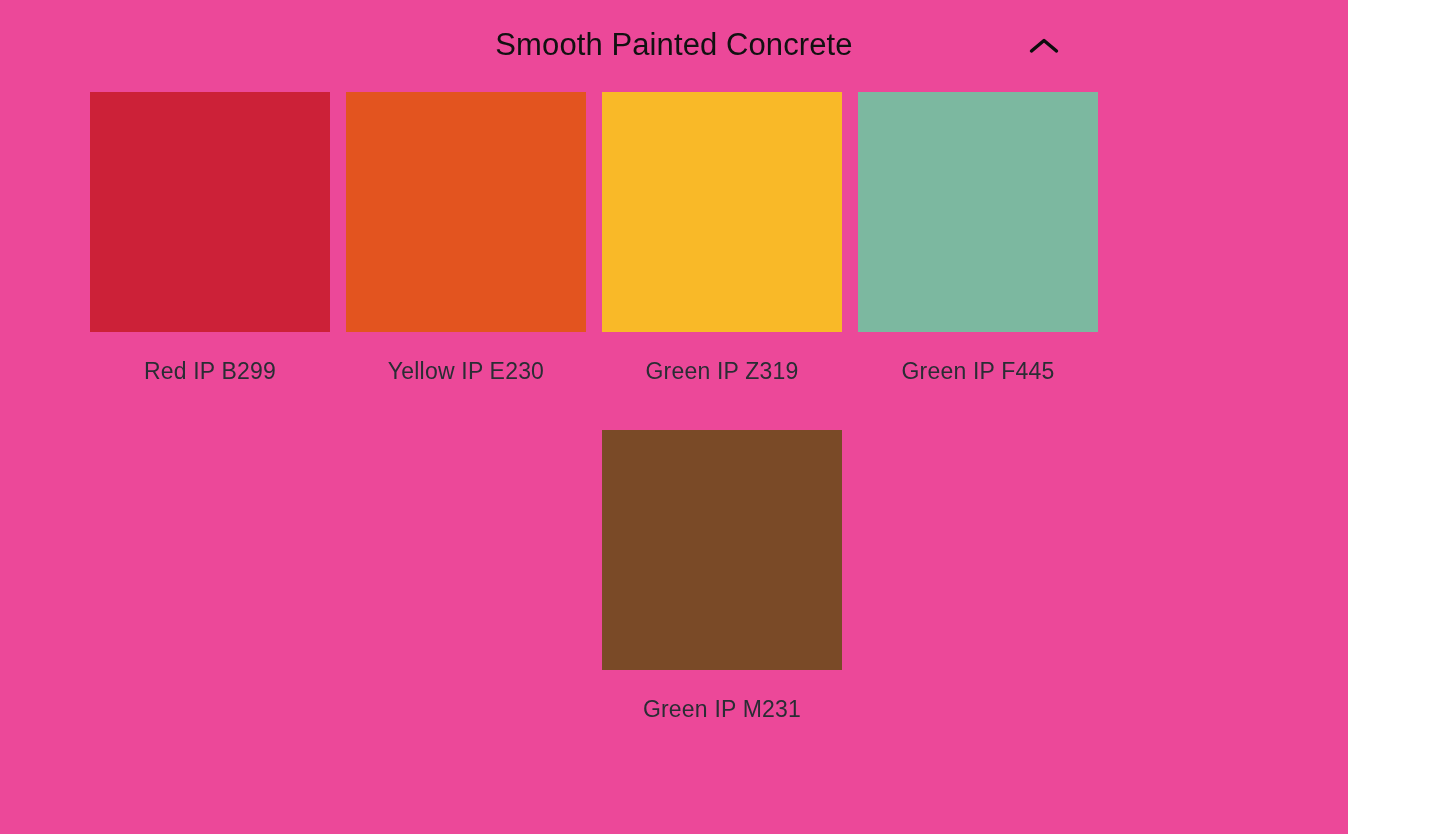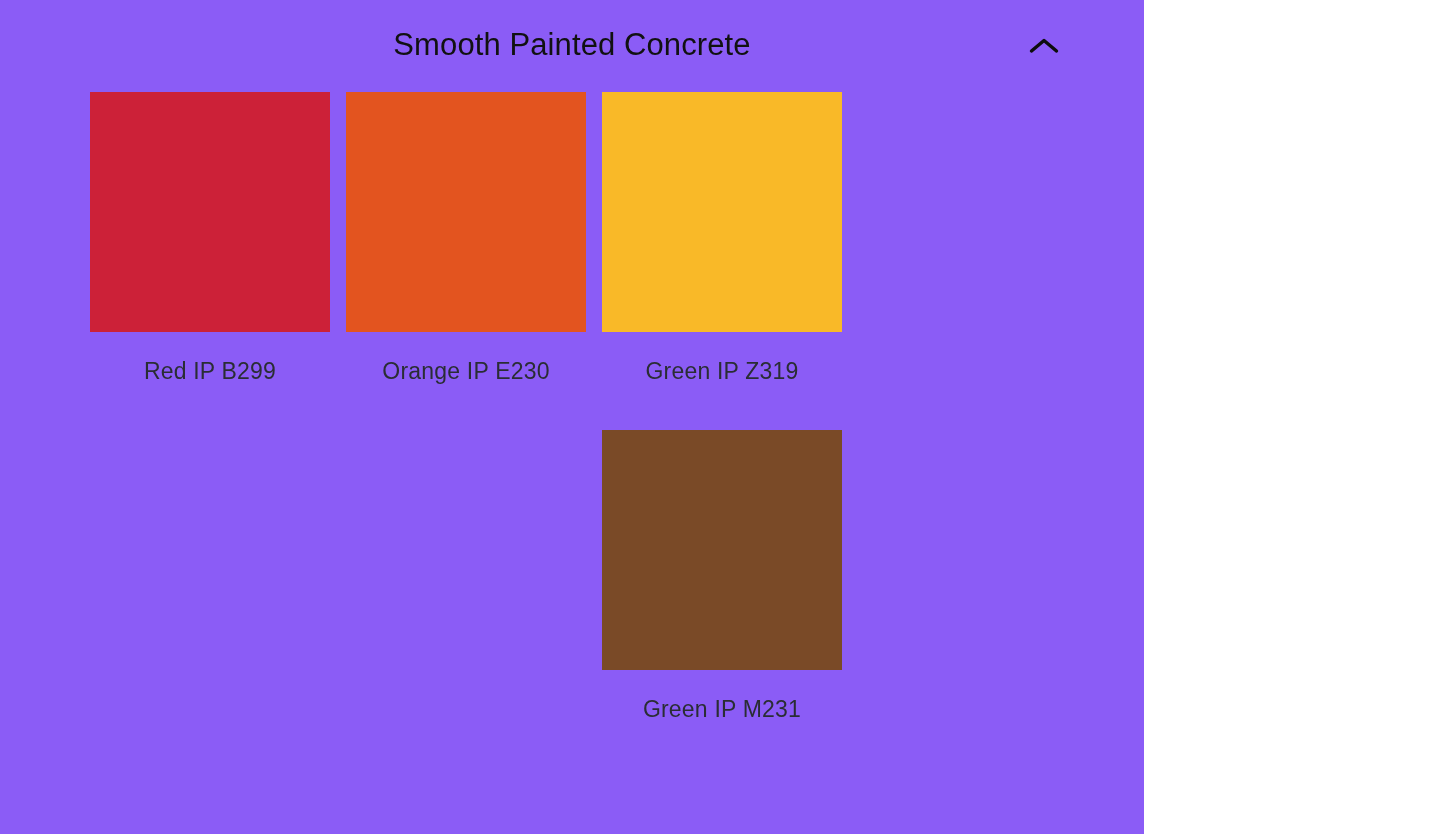--- a/index.html
+++ b/index.html
@@ -6,23 +6,23 @@
 
   html, body {
     width: 1441px;
     height: 834px;
     background: #ffffff;
     font-family: "Liberation Sans", sans-serif;
     overflow: hidden;
   }
 
   .panel {
-    width: 1144px;
+    width: 1348px;
     height: 834px;
-    background: #8b5cf6;
+    background: #ec4899;
     position: relative;
   }
 
   
   .panel-header {
     position: relative;
     height: 92px;
     display: flex;
     align-items: center;
     justify-content: center;
@@ -113,25 +113,29 @@
     </button>
   </div>
 
   <div class="swatch-grid">
     <div class="swatch-cell">
       <span class="swatch-chip" style="background: rgb(204, 33, 56);"></span>
       <span class="swatch-label">Red IP B299</span>
     </div>
     <div class="swatch-cell">
       <span class="swatch-chip" style="background: rgb(227, 84, 31);"></span>
-      <span class="swatch-label">Orange IP E230</span>
+      <span class="swatch-label">Yellow IP E230</span>
     </div>
     <div class="swatch-cell">
       <span class="swatch-chip" style="background: rgb(249, 185, 40);"></span>
       <span class="swatch-label">Green IP Z319</span>
+    </div>
+    <div class="swatch-cell">
+      <span class="swatch-chip" style="background: rgb(124, 184, 160);"></span>
+      <span class="swatch-label">Green IP F445</span>
     </div>
   </div>
 
   <div class="swatch-grid grid-row-second">
     <div class="swatch-cell" style="grid-column: 3;">
       <span class="swatch-chip" style="background: rgb(122, 74, 39);"></span>
       <span class="swatch-label">Green IP M231</span>
     </div>
   </div>
 

